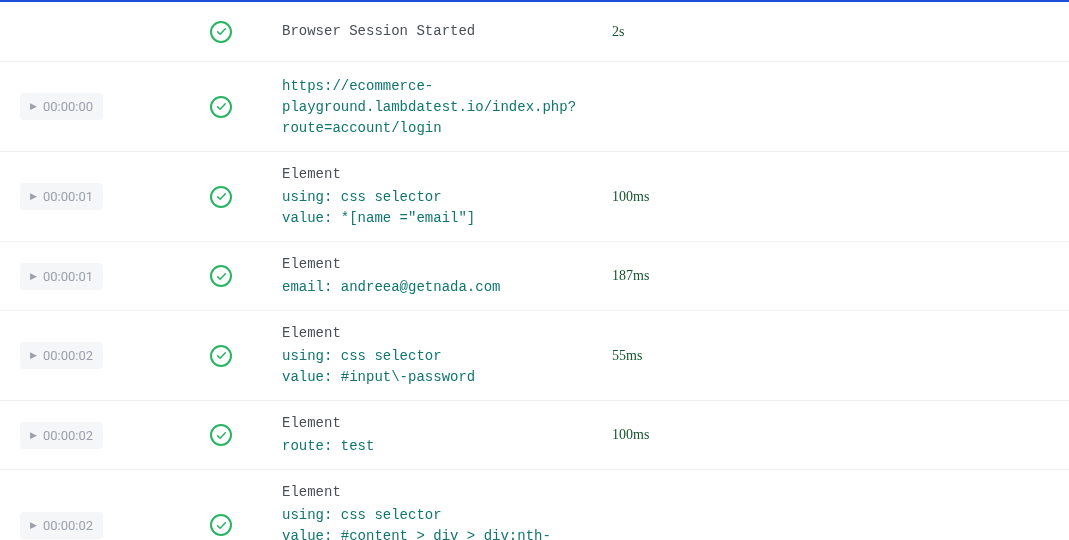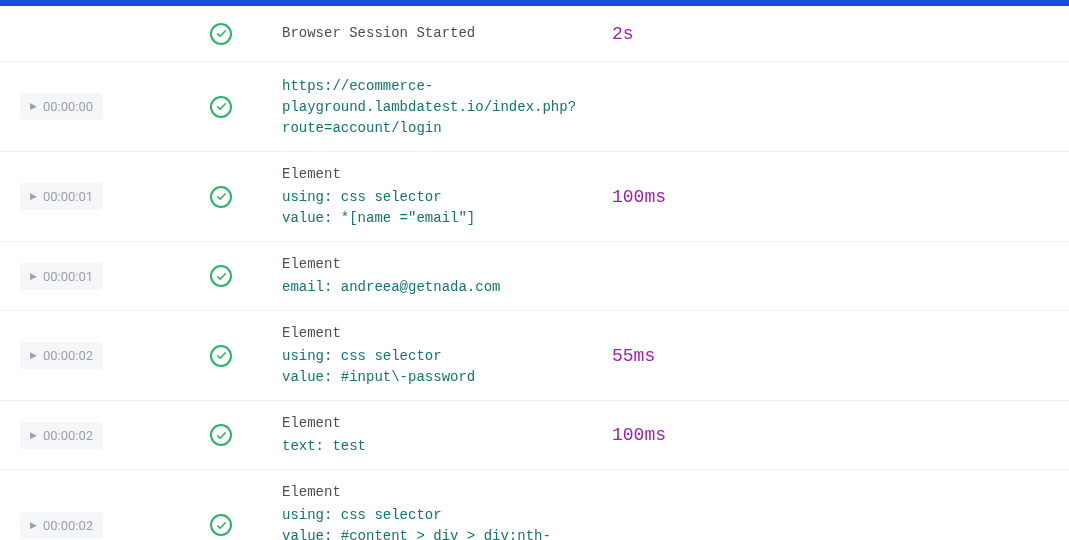--- a/index.html
+++ b/index.html
@@ -17,21 +17,21 @@
       width: 1069px;
     }
     .row {
       display: flex;
       align-items: center;
       border-bottom: 1px solid #eef0f2;
       padding: 12px 0 12px 20px;
       min-height: 62px;
     }
     .row:first-child {
-      border-top: 6px solid #1d4ed8;
+      border-top: 2px solid #1d4ed8;
     }
     .col-time {
       width: 190px;
       flex-shrink: 0;
       display: flex;
       align-items: center;
     }
     .time-chip {
       display: inline-flex;
       align-items: center;
@@ -83,23 +83,23 @@
       font-family: "SFMono-Regular", Consolas, "Liberation Mono", Menlo, monospace;
       color: #0f766e;
       font-size: 14px;
       line-height: 1.5;
       white-space: pre-wrap;
       word-break: break-word;
       margin-top: 2px;
     }
     .col-duration {
       flex: 1;
-      font-family: Liberation Mono, monospace;
-      color: #a21caf;
-      font-size: 18px;
+      font-family: Liberation Serif, serif;
+      color: #14532d;
+      font-size: 14px;
     }
   </style>
 </head>
 <body>
 
 <div class="container" id="rows">
     <div class="row">
       <div class="col-time"></div>
       <div class="col-status">
         <div class="status-circle">
@@ -163,20 +163,21 @@
         <div class="status-circle">
           <svg viewBox="0 0 16 16" fill="none" stroke="#28b463" stroke-width="2.2" stroke-linecap="round" stroke-linejoin="round">
             <polyline points="2.5,8.5 6,12 13.5,4"></polyline>
           </svg>
         </div>
       </div>
       <div class="col-desc">
         <div class="desc-title">Element</div>
         <div class="desc-meta">email: andreea@getnada.com</div>
       </div>
+      <div class="col-duration">187ms</div>
     </div>
     <div class="row">
       <div class="col-time">
         <div class="time-chip">
           <span class="play">▶</span>
           <span>00:00:02</span>
         </div>
       </div>
       <div class="col-status">
         <div class="status-circle">
@@ -201,21 +202,21 @@
       </div>
       <div class="col-status">
         <div class="status-circle">
           <svg viewBox="0 0 16 16" fill="none" stroke="#28b463" stroke-width="2.2" stroke-linecap="round" stroke-linejoin="round">
             <polyline points="2.5,8.5 6,12 13.5,4"></polyline>
           </svg>
         </div>
       </div>
       <div class="col-desc">
         <div class="desc-title">Element</div>
-        <div class="desc-meta">text: test</div>
+        <div class="desc-meta">route: test</div>
       </div>
       <div class="col-duration">100ms</div>
     </div>
     <div class="row">
       <div class="col-time">
         <div class="time-chip">
           <span class="play">▶</span>
           <span>00:00:02</span>
         </div>
       </div>

